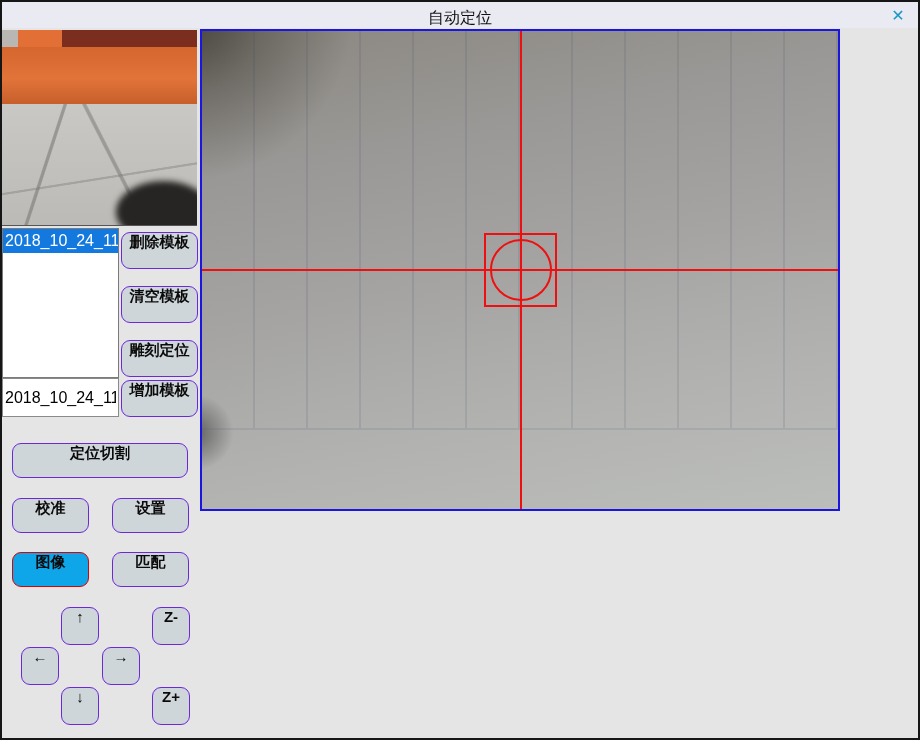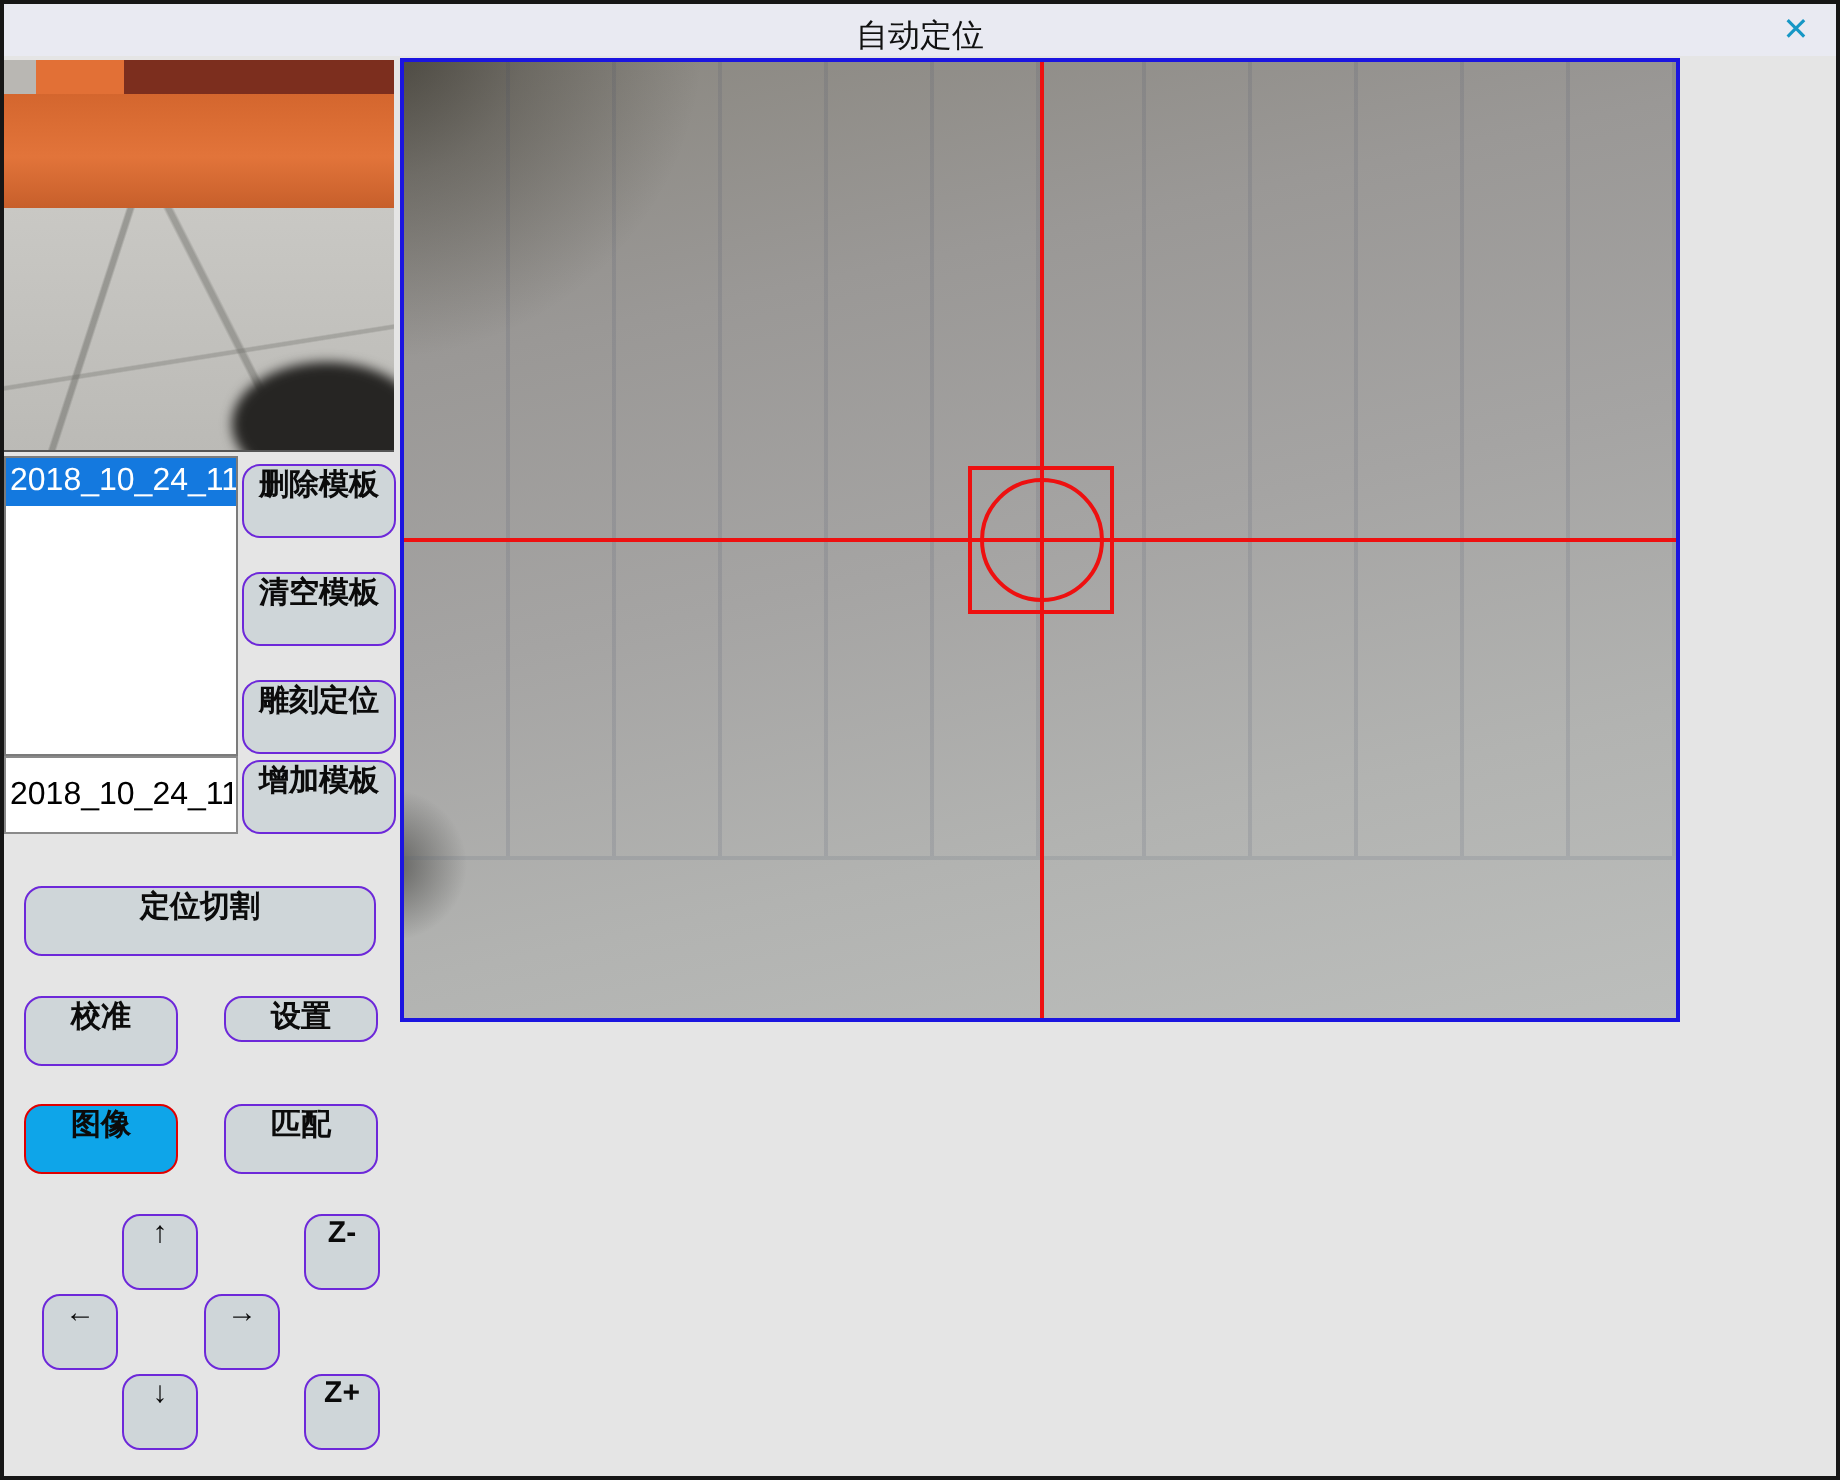--- a/index.html
+++ b/index.html
@@ -92,21 +92,21 @@
   <div class="btn btn-tpl" style="top:380px;">
     <span>增加模板</span>
   </div>
 
   <div class="btn" style="left:12px;top:443px;width:176px;height:35px;">
     <span>定位切割</span>
   </div>
   <div class="btn" style="left:12px;top:498px;width:77px;height:35px;">
     <span>校准</span>
   </div>
-  <div class="btn" style="left:112px;top:498px;width:77px;height:23px;">
+  <div class="btn" style="left:112px;top:498px;width:77px;height:35px;">
     <span>设置</span>
   </div>
   <div class="btn btn-red" style="left: 12px; top: 552px; width: 77px; height: 35px; background: #0ea5e9;">
     <span>图像</span>
   </div>
   <div class="btn" style="left:112px;top:552px;width:77px;height:35px;">
     <span>匹配</span>
   </div>
 
   <div class="btn" style="left:61px;top:607px;width:38px;height:38px;">

